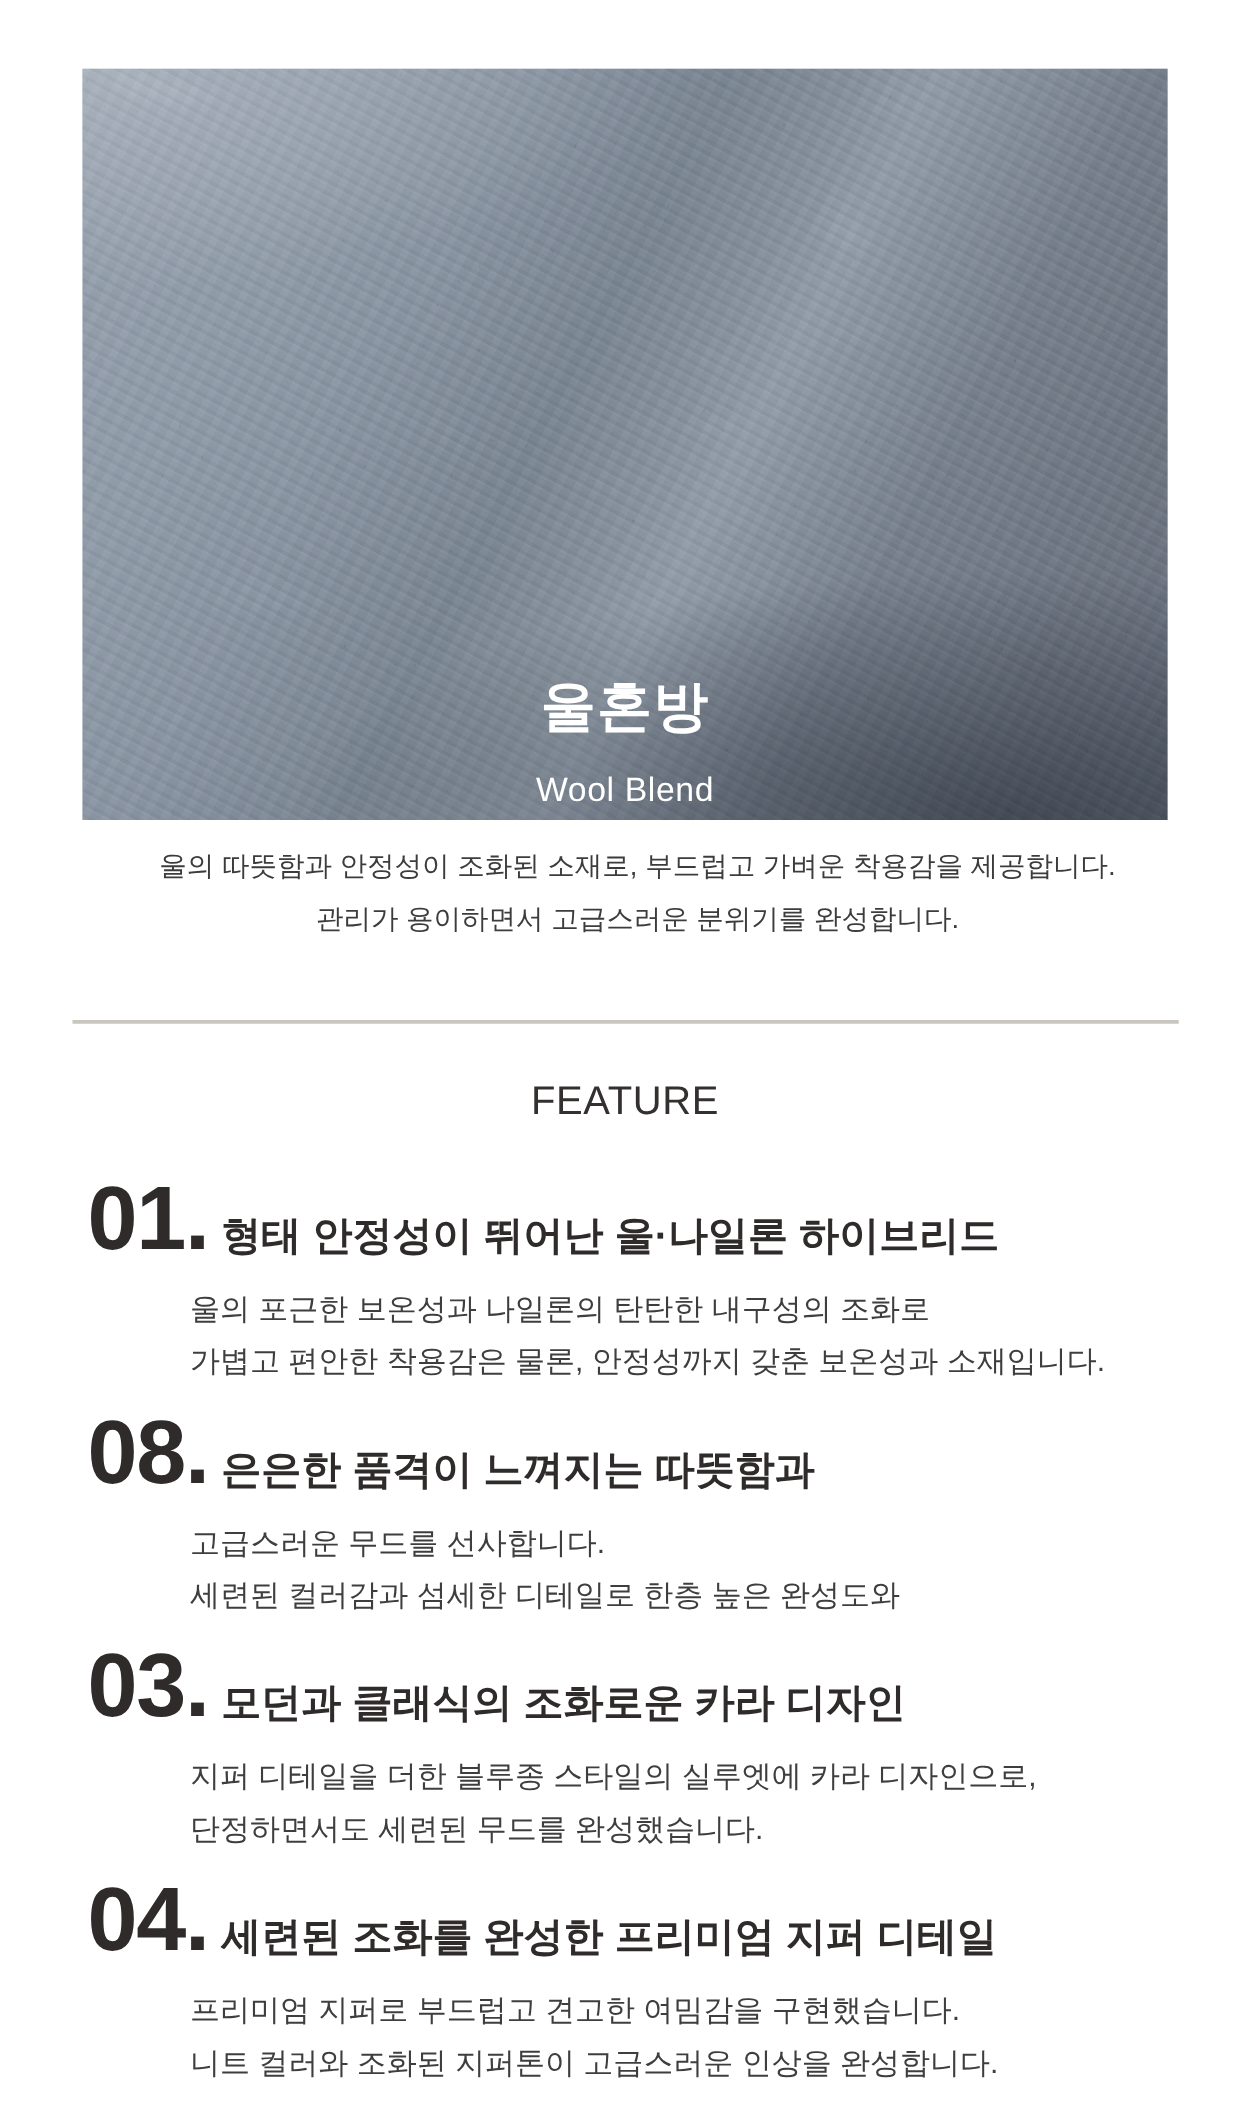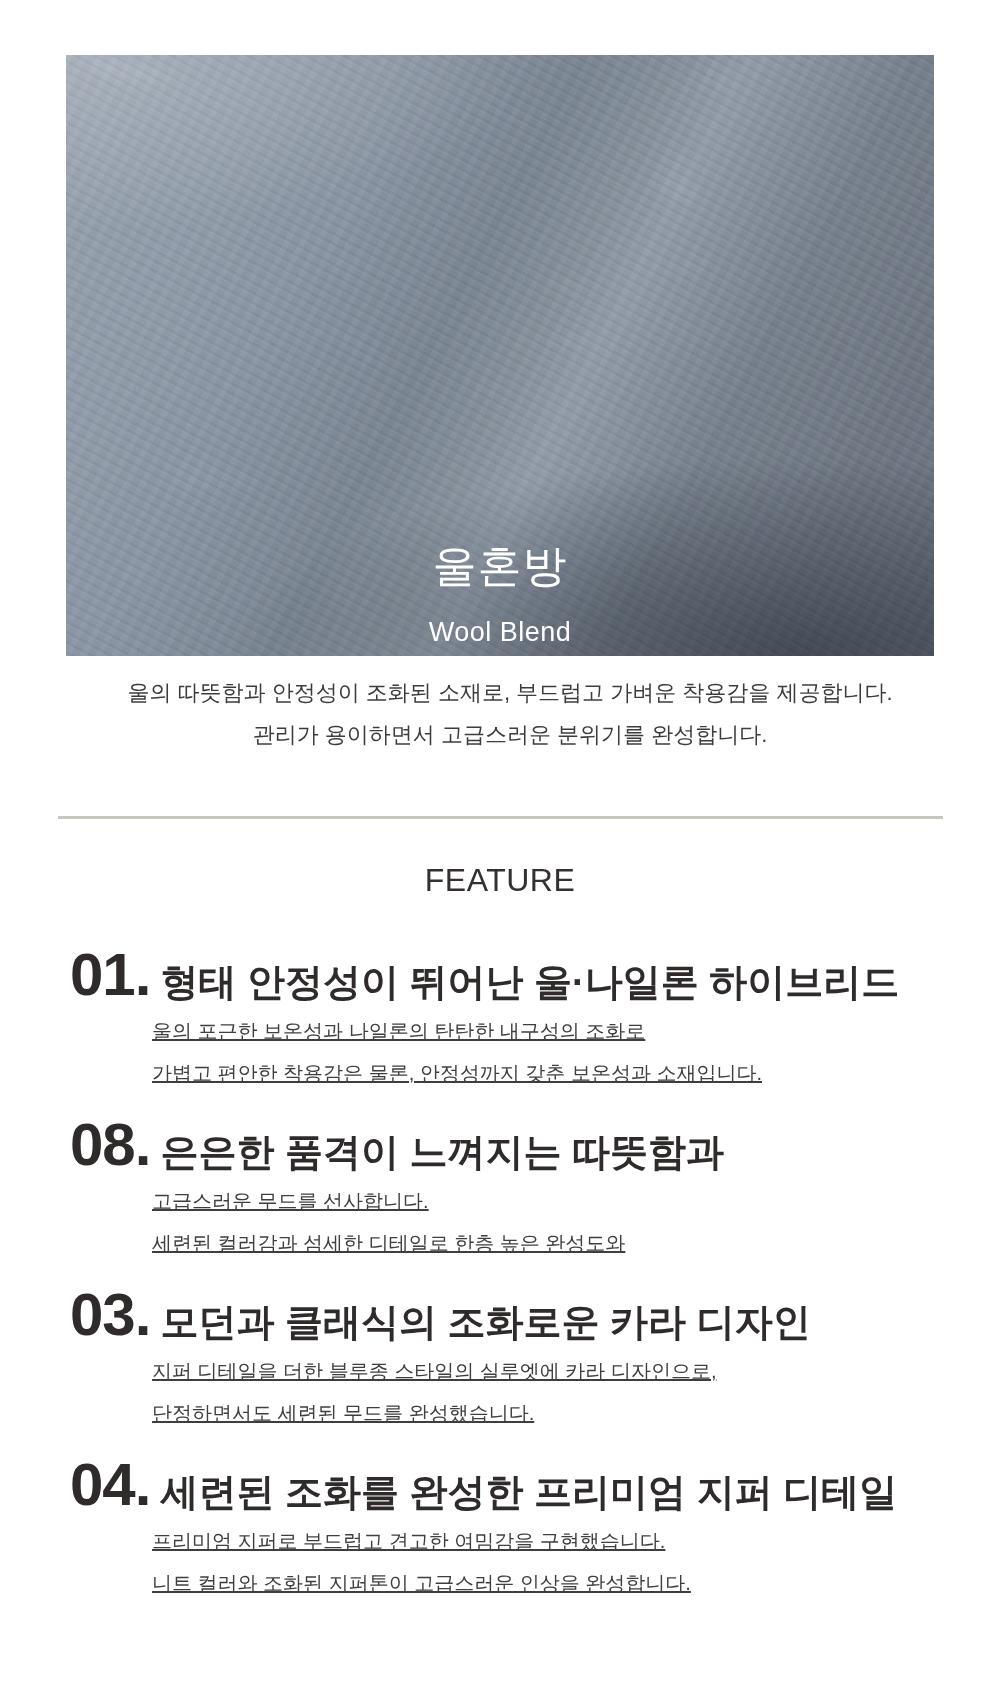--- a/index.html
+++ b/index.html
@@ -39,21 +39,21 @@
     position: absolute; inset: 0;
     background:
       radial-gradient(120% 60% at 85% 100%, rgba(15,22,32,0.45) 0%, rgba(15,22,32,0) 55%),
       radial-gradient(90% 50% at 0% 0%, rgba(255,255,255,0.18) 0%, rgba(255,255,255,0) 60%);
   }
   .hero-label {
     position: absolute; left: 0; right: 0; top: 486px;
     text-align: center; color: #ffffff;
   }
   .hero-label .ko {
-    font-size: 44px; font-weight: 400; line-height: 50px;
+    font-size: 44px; font-weight: 700; line-height: 50px;
     letter-spacing: 1px;
   }
   .hero-label .en {
     margin-top: 24px;
     font-size: 27px; font-weight: 400; line-height: 34px;
     letter-spacing: 0.5px;
   }
 
   
   .intro {
@@ -76,32 +76,31 @@
     color: #34302f; letter-spacing: 0.5px;
   }
 
   
   .features {
     position: absolute; left: 70px; top: 944px; width: 860px;
   }
   .feature { margin-bottom: 20px; }
   .feature-head { display: flex; align-items: baseline; height: 62px; }
   .feature-num {
-    font-size: 60px; font-weight: 700; line-height: 62px;
+    font-size: 72px; font-weight: 700; line-height: 62px;
     color: #2e2b2a; letter-spacing: -1px; flex: 0 0 auto;
   }
   .feature-title {
-    font-size: 38px; font-weight: 700; line-height: 40px;
+    font-size: 32px; font-weight: 700; line-height: 40px;
     color: #2e2b2a; margin-left: 10px;
   }
   .feature-desc {
-    margin: 4px 0 0 82px;
-    font-size: 20px; line-height: 42px; color: #3e3e3e;
+    margin: 21px 0 0 82px;
+    font-size: 24px; line-height: 42px; color: #3e3e3e;
     height: 84px;
-    text-decoration: underline;
   }
 </style>
 </head>
 <body>
 
 <div class="hero">
   <div class="weave"></div>
   <svg class="noise" xmlns="http://www.w3.org/2000/svg">
     <defs>
       <filter id="woolFuzz" x="0" y="0" width="100%" height="100%">

